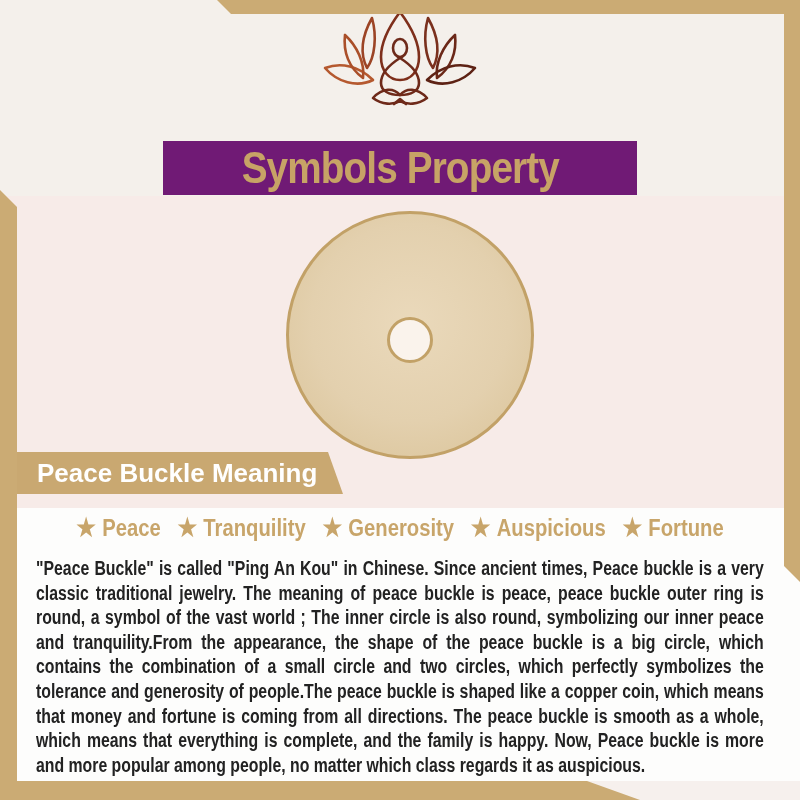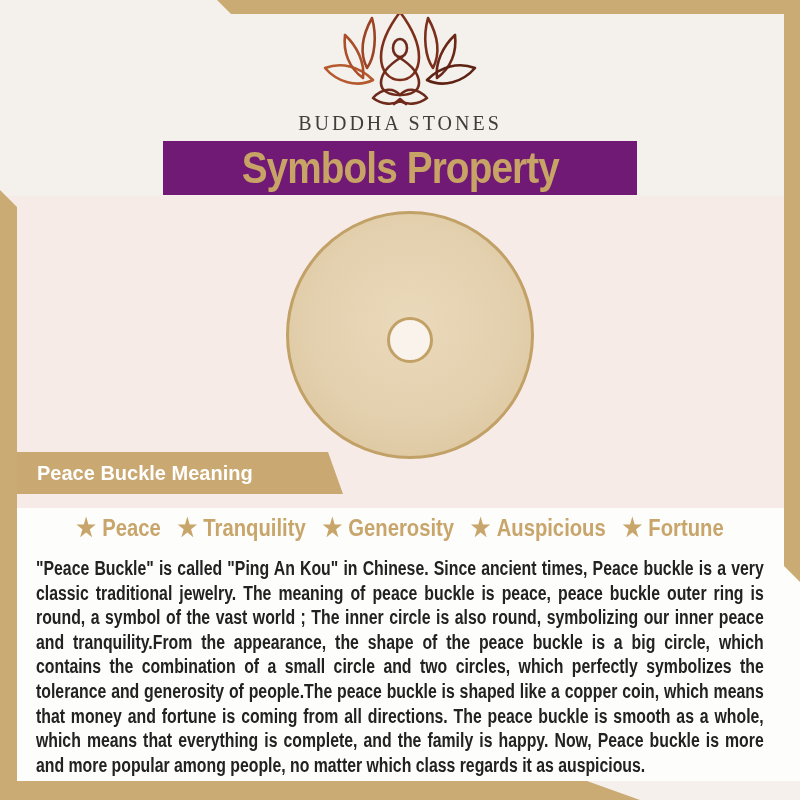--- a/index.html
+++ b/index.html
@@ -55,21 +55,21 @@
   }
 
   
   .banner{
     position:absolute;left:15px;top:452px;width:345px;height:42px;z-index:7;
     background:#c9a871;
     clip-path:polygon(0 0,313px 0,328px 100%,0 100%);
   }
   .banner .banner-label{
     display:block;padding-left:22px;line-height:42px;color:#ffffff;
-    font-size:20px;font-weight:bold;white-space:nowrap;
+    font-size:26px;font-weight:bold;white-space:nowrap;
   }
 
   
   .props{
     position:absolute;left:0;top:515px;width:800px;z-index:7;
     display:flex;justify-content:center;gap:19px;
     transform:scaleX(0.88);transform-origin:center;
     color:#c8a56a;font-size:23px;font-weight:bold;white-space:nowrap;
   }
   .prop{display:flex;align-items:center;gap:7px;}
@@ -102,21 +102,20 @@
     <path d="M113,10 C122,26 126,44 118,60 C110,49 108,28 113,10 Z" stroke="#7a301d"></path>
     <path d="M140,27 C142,44 136,60 122,70 C120,55 128,38 140,27 Z" stroke="#6b2818"></path>
     <path d="M160,60 C144,54 126,58 112,72 C128,80 148,74 160,60 Z" stroke="#5d2214"></path>
     <path d="M85,4 C73,20 66,34 66,49 C66,63 74,72 85,72 C96,72 104,63 104,49 C104,34 97,20 85,4 Z" stroke="#7e2f1b"></path>
     <ellipse cx="85" cy="40" rx="7" ry="9" stroke="#6e2a1a"></ellipse>
     <path d="M85,50 C74,57 66,66 66,75 C66,83 74,87 85,87 C96,87 104,83 104,75 C104,66 96,57 85,50 Z" stroke="#6e2a1a"></path>
     <path d="M58,90 C68,79 79,80 85,87 C91,80 102,79 112,90 C103,97 92,97 85,93 C78,97 67,97 58,90 Z" stroke="#6e2a1a"></path>
     <path d="M79,96 L85,91 L91,96" stroke="#6e2a1a"></path>
   </svg>
 
-  <div class="brand">BUDDHA STONES</div>
 
   <div class="title-strip">
     <span class="title">Symbols Property</span>
   </div>
 
   <div class="disc"></div>
   <div class="disc-hole"></div>
 
   <div class="banner">
     <span class="banner-label">Peace Buckle Meaning</span>

